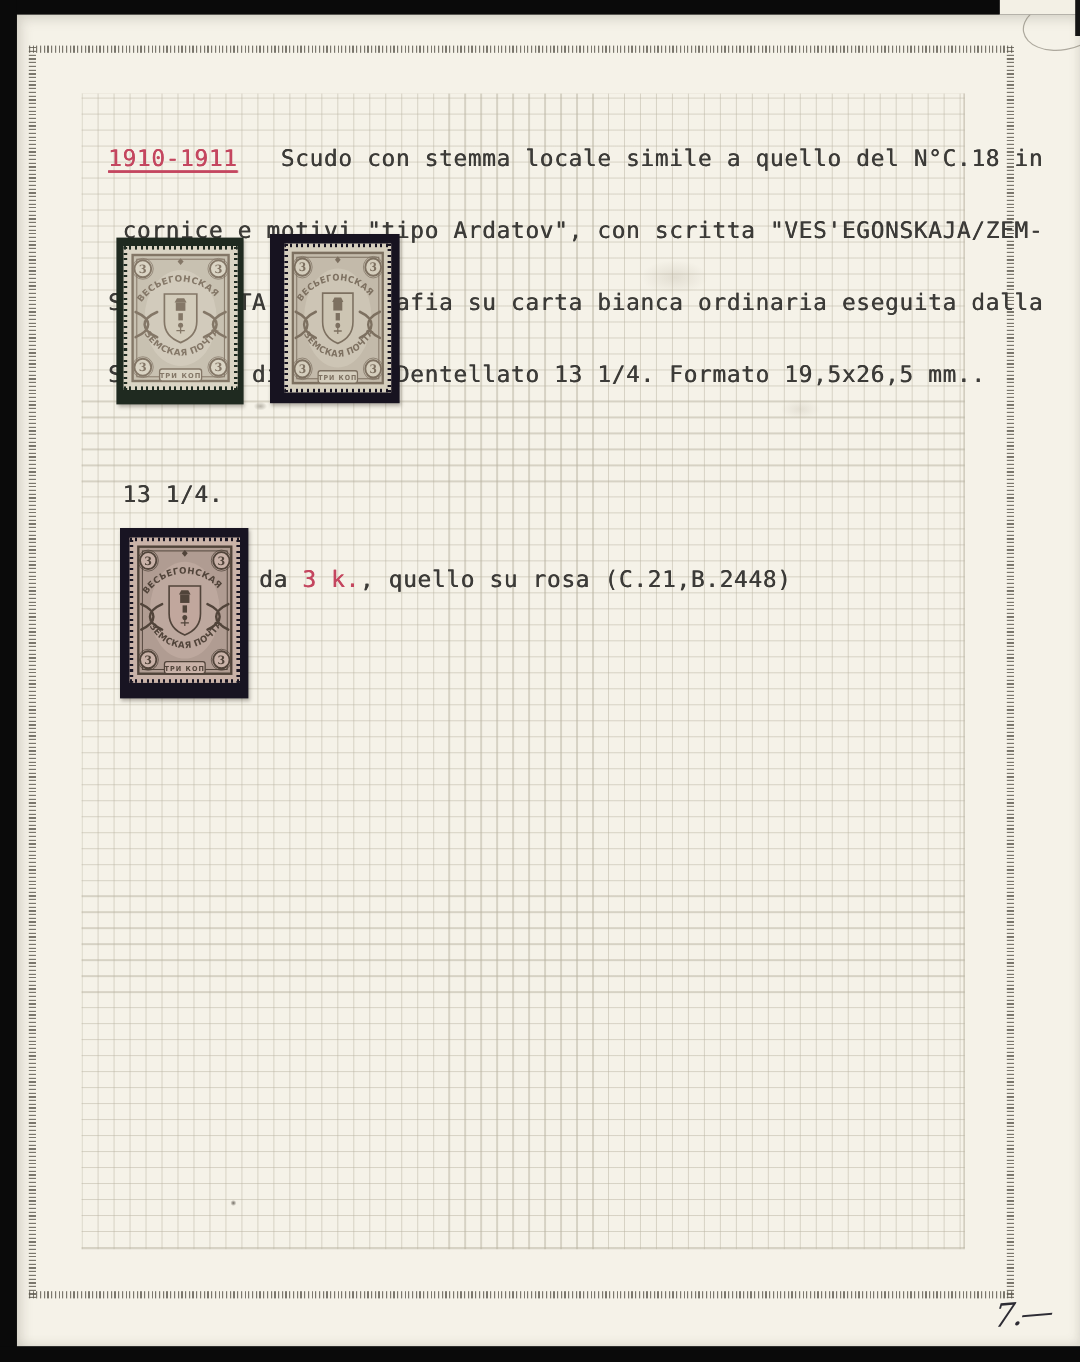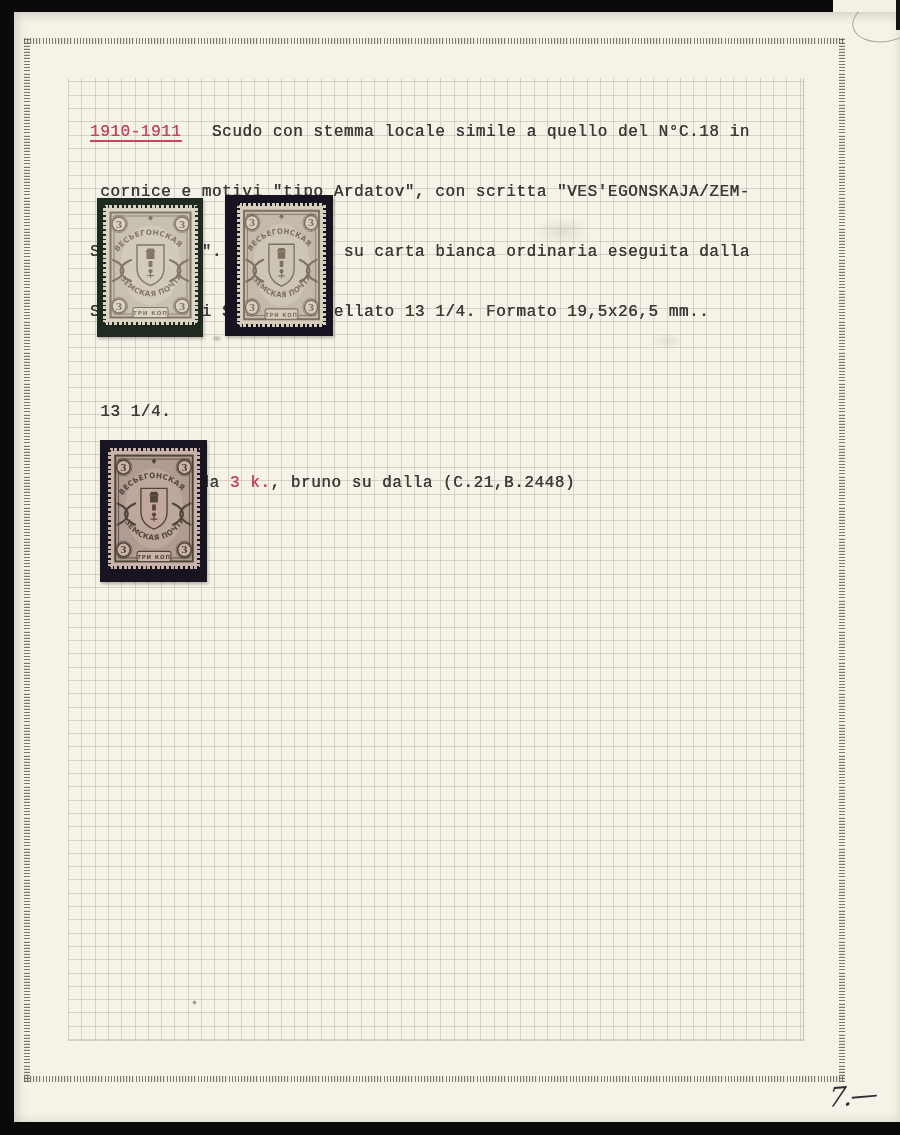--- a/index.html
+++ b/index.html
@@ -49,24 +49,23 @@
   .sm3{left:178px;top:988px;width:5px;height:5px;background:radial-gradient(closest-side,rgba(70,64,56,.75),transparent);}
   .sm4{left:196px;top:322px;width:14px;height:9px;background:radial-gradient(closest-side,rgba(110,104,92,.45),transparent 80%);}
   .pencil-circle{
     position:absolute;left:838px;top:-12px;width:64px;height:40px;
     border:1.5px solid rgba(115,110,96,.55);border-radius:50%;
     transform:rotate(-10deg);background:transparent;
   }
 
   
   .tw{
-    position:absolute;color:#3c3b38;font-size:16px;line-height:20px;
+    position:absolute;color:#3c3b38;font-size:19px;line-height:20px;
     letter-spacing:.55px;white-space:pre;
     text-shadow:.35px 0 0 currentColor;
-    font-family:Liberation Mono, monospace;
   }
   .block-1910{left:76px;top:70px;}
   .block-1913{left:76px;top:350px;}
   .red{color:#c4465f;}
   .year{
     color:#c4465f;
     text-decoration:underline;text-decoration-thickness:2px;text-underline-offset:3.5px;
   }
   .value-line{margin-top:7px;padding-left:18px;}
   .value-line-2{margin-top:11px;padding-left:18px;}
@@ -227,21 +226,21 @@
       </svg>
       <div class="perf perf-t"></div>
       <div class="perf perf-b"></div>
       <div class="perf perf-l"></div>
       <div class="perf perf-r"></div>
     </div>
   </div>
 
   <div class="tw block-1913">
     <div> 13 1/4.</div>
-    <div class="value-line-2"><span>= Valore da </span><span class="red">3 k.</span><span>, bruno su dalla (C.21,B.2448)</span></div>
+    <div class="value-line-2"><span>= Valore da </span><span class="red">3 k.</span><span>, quello su rosa (C.21,B.2448)</span></div>
   </div>
 
   <div class="mount mount-3 s3">
     <div class="stamp stamp-3">
       <svg class="stamp-svg" viewBox="0 0 95 120" preserveAspectRatio="none">
         <defs>
           <path id="arcT3" d="M13,50 C29,23 66,23 82,50"></path>
           <path id="arcB3" d="M16,71 C31,98 64,98 79,71"></path>
         </defs>
         <rect class="sp-paper" x="0" y="0" width="95" height="120"></rect>

